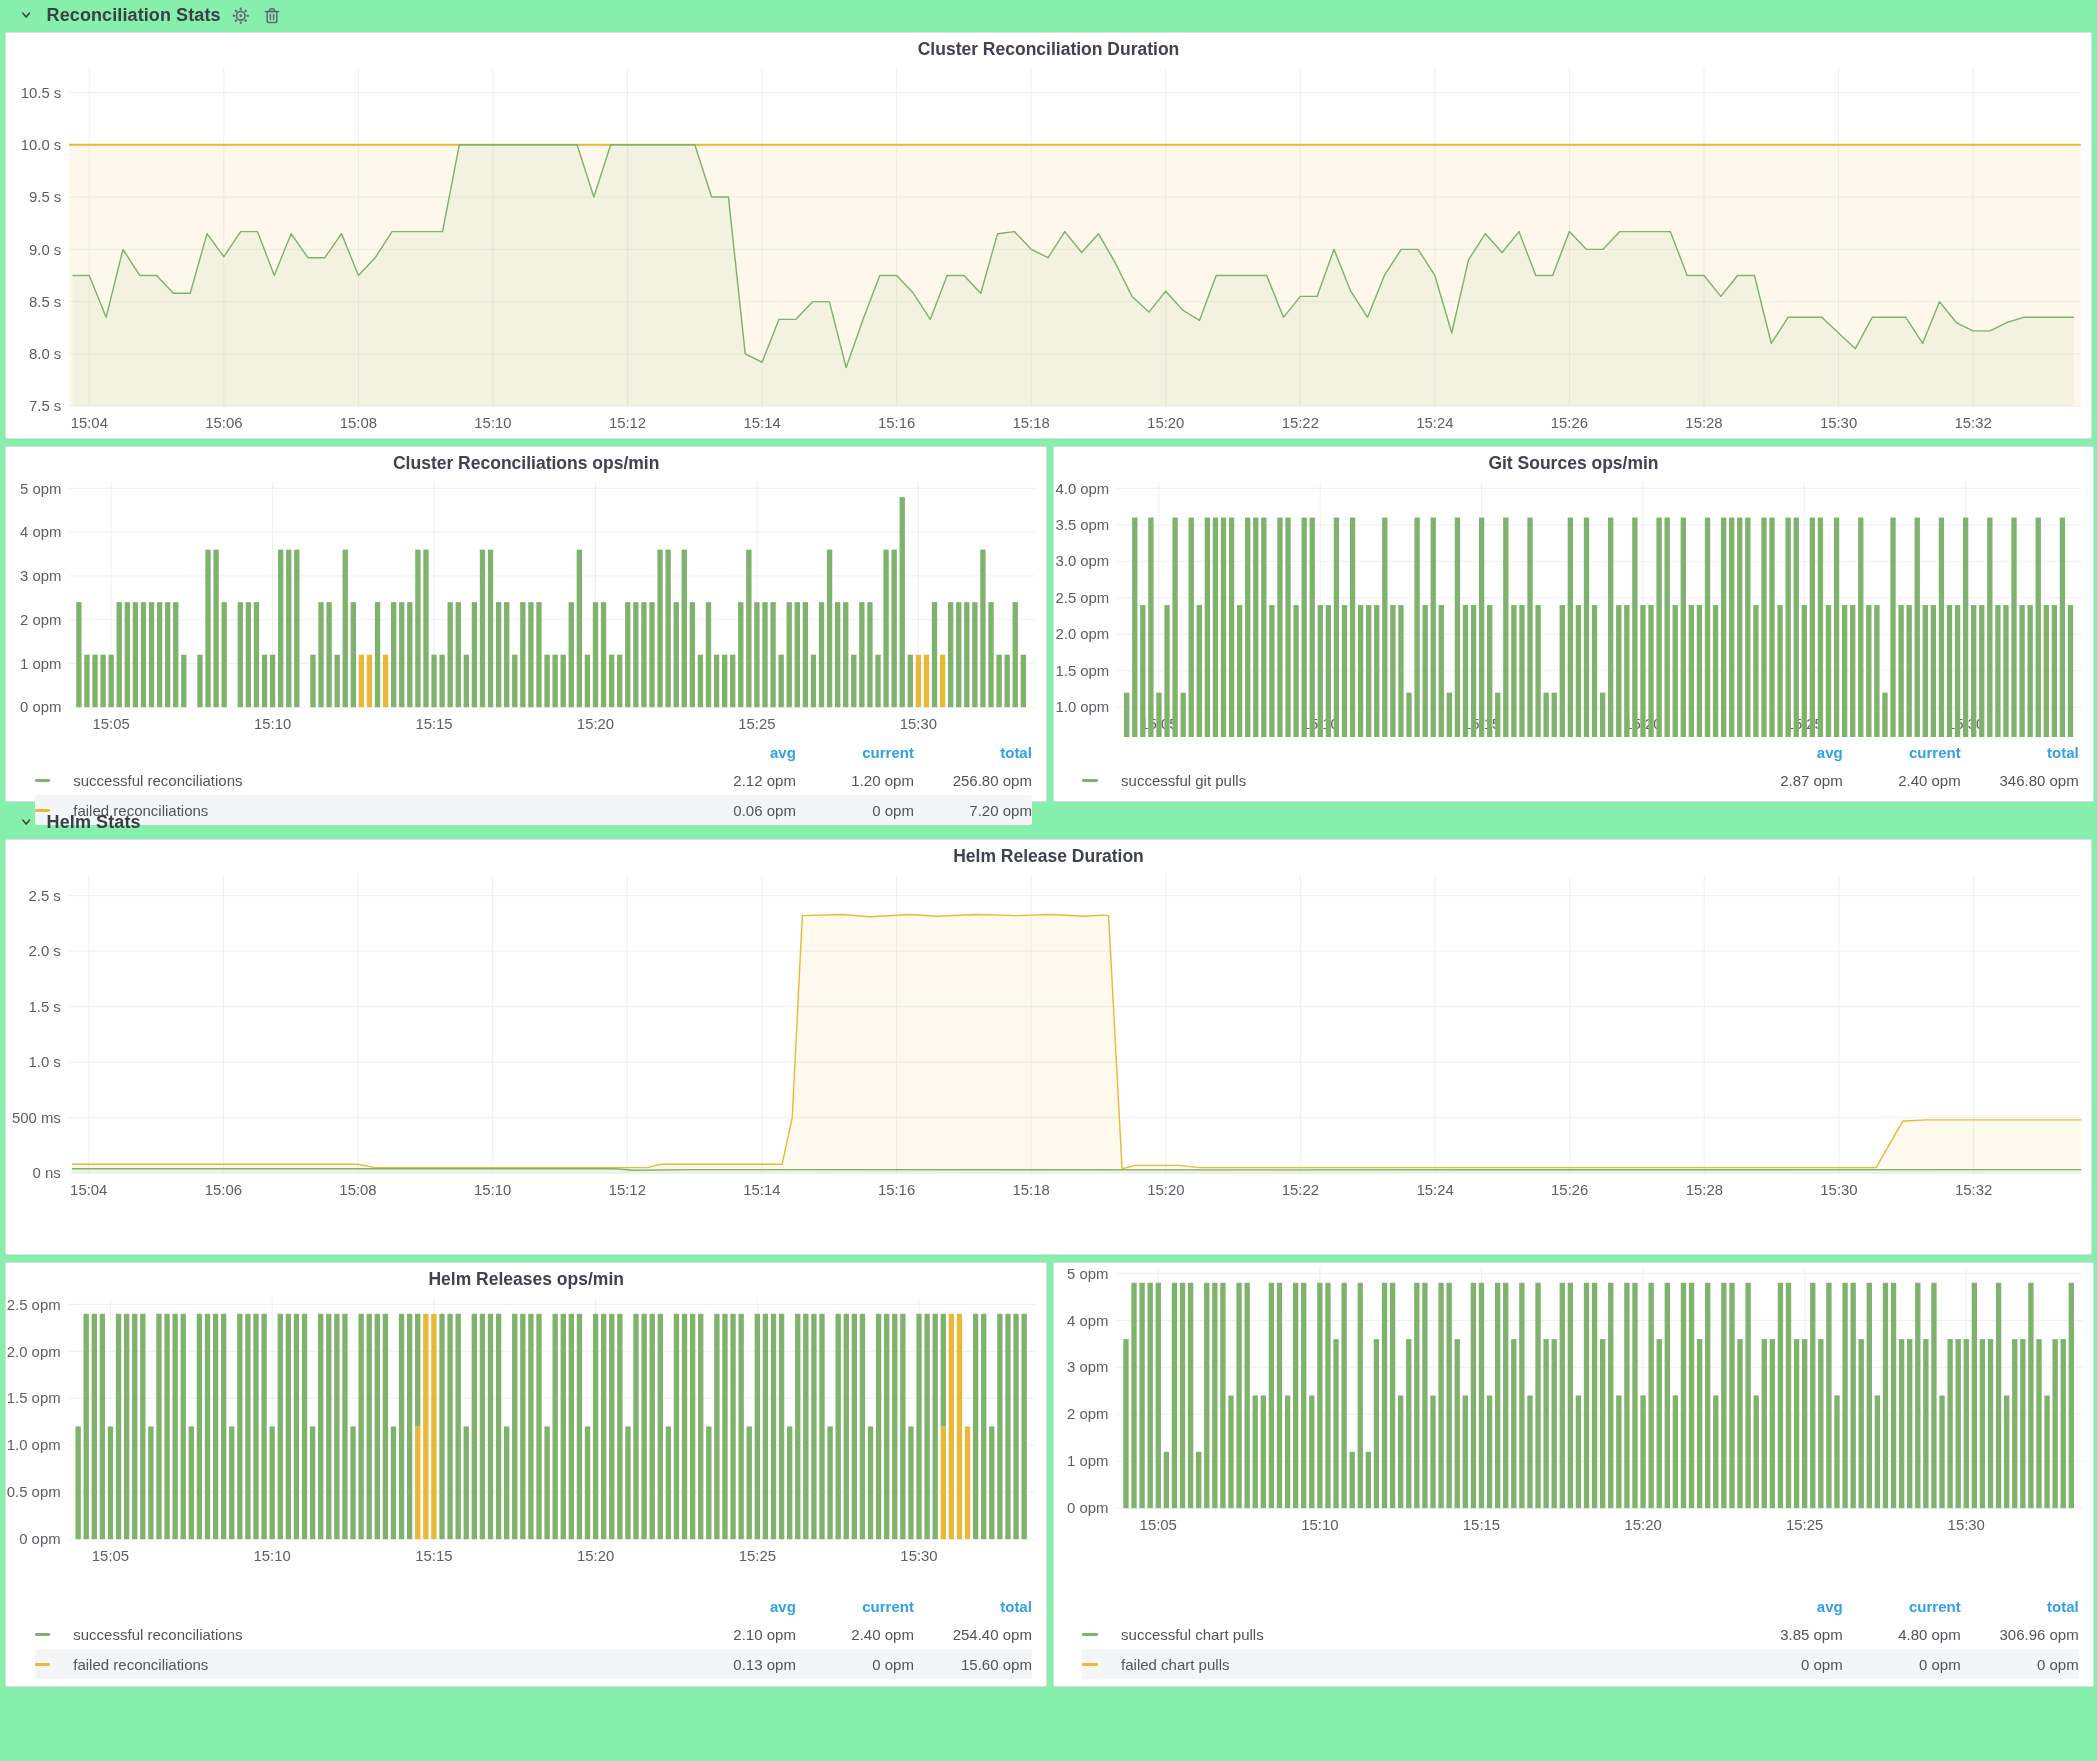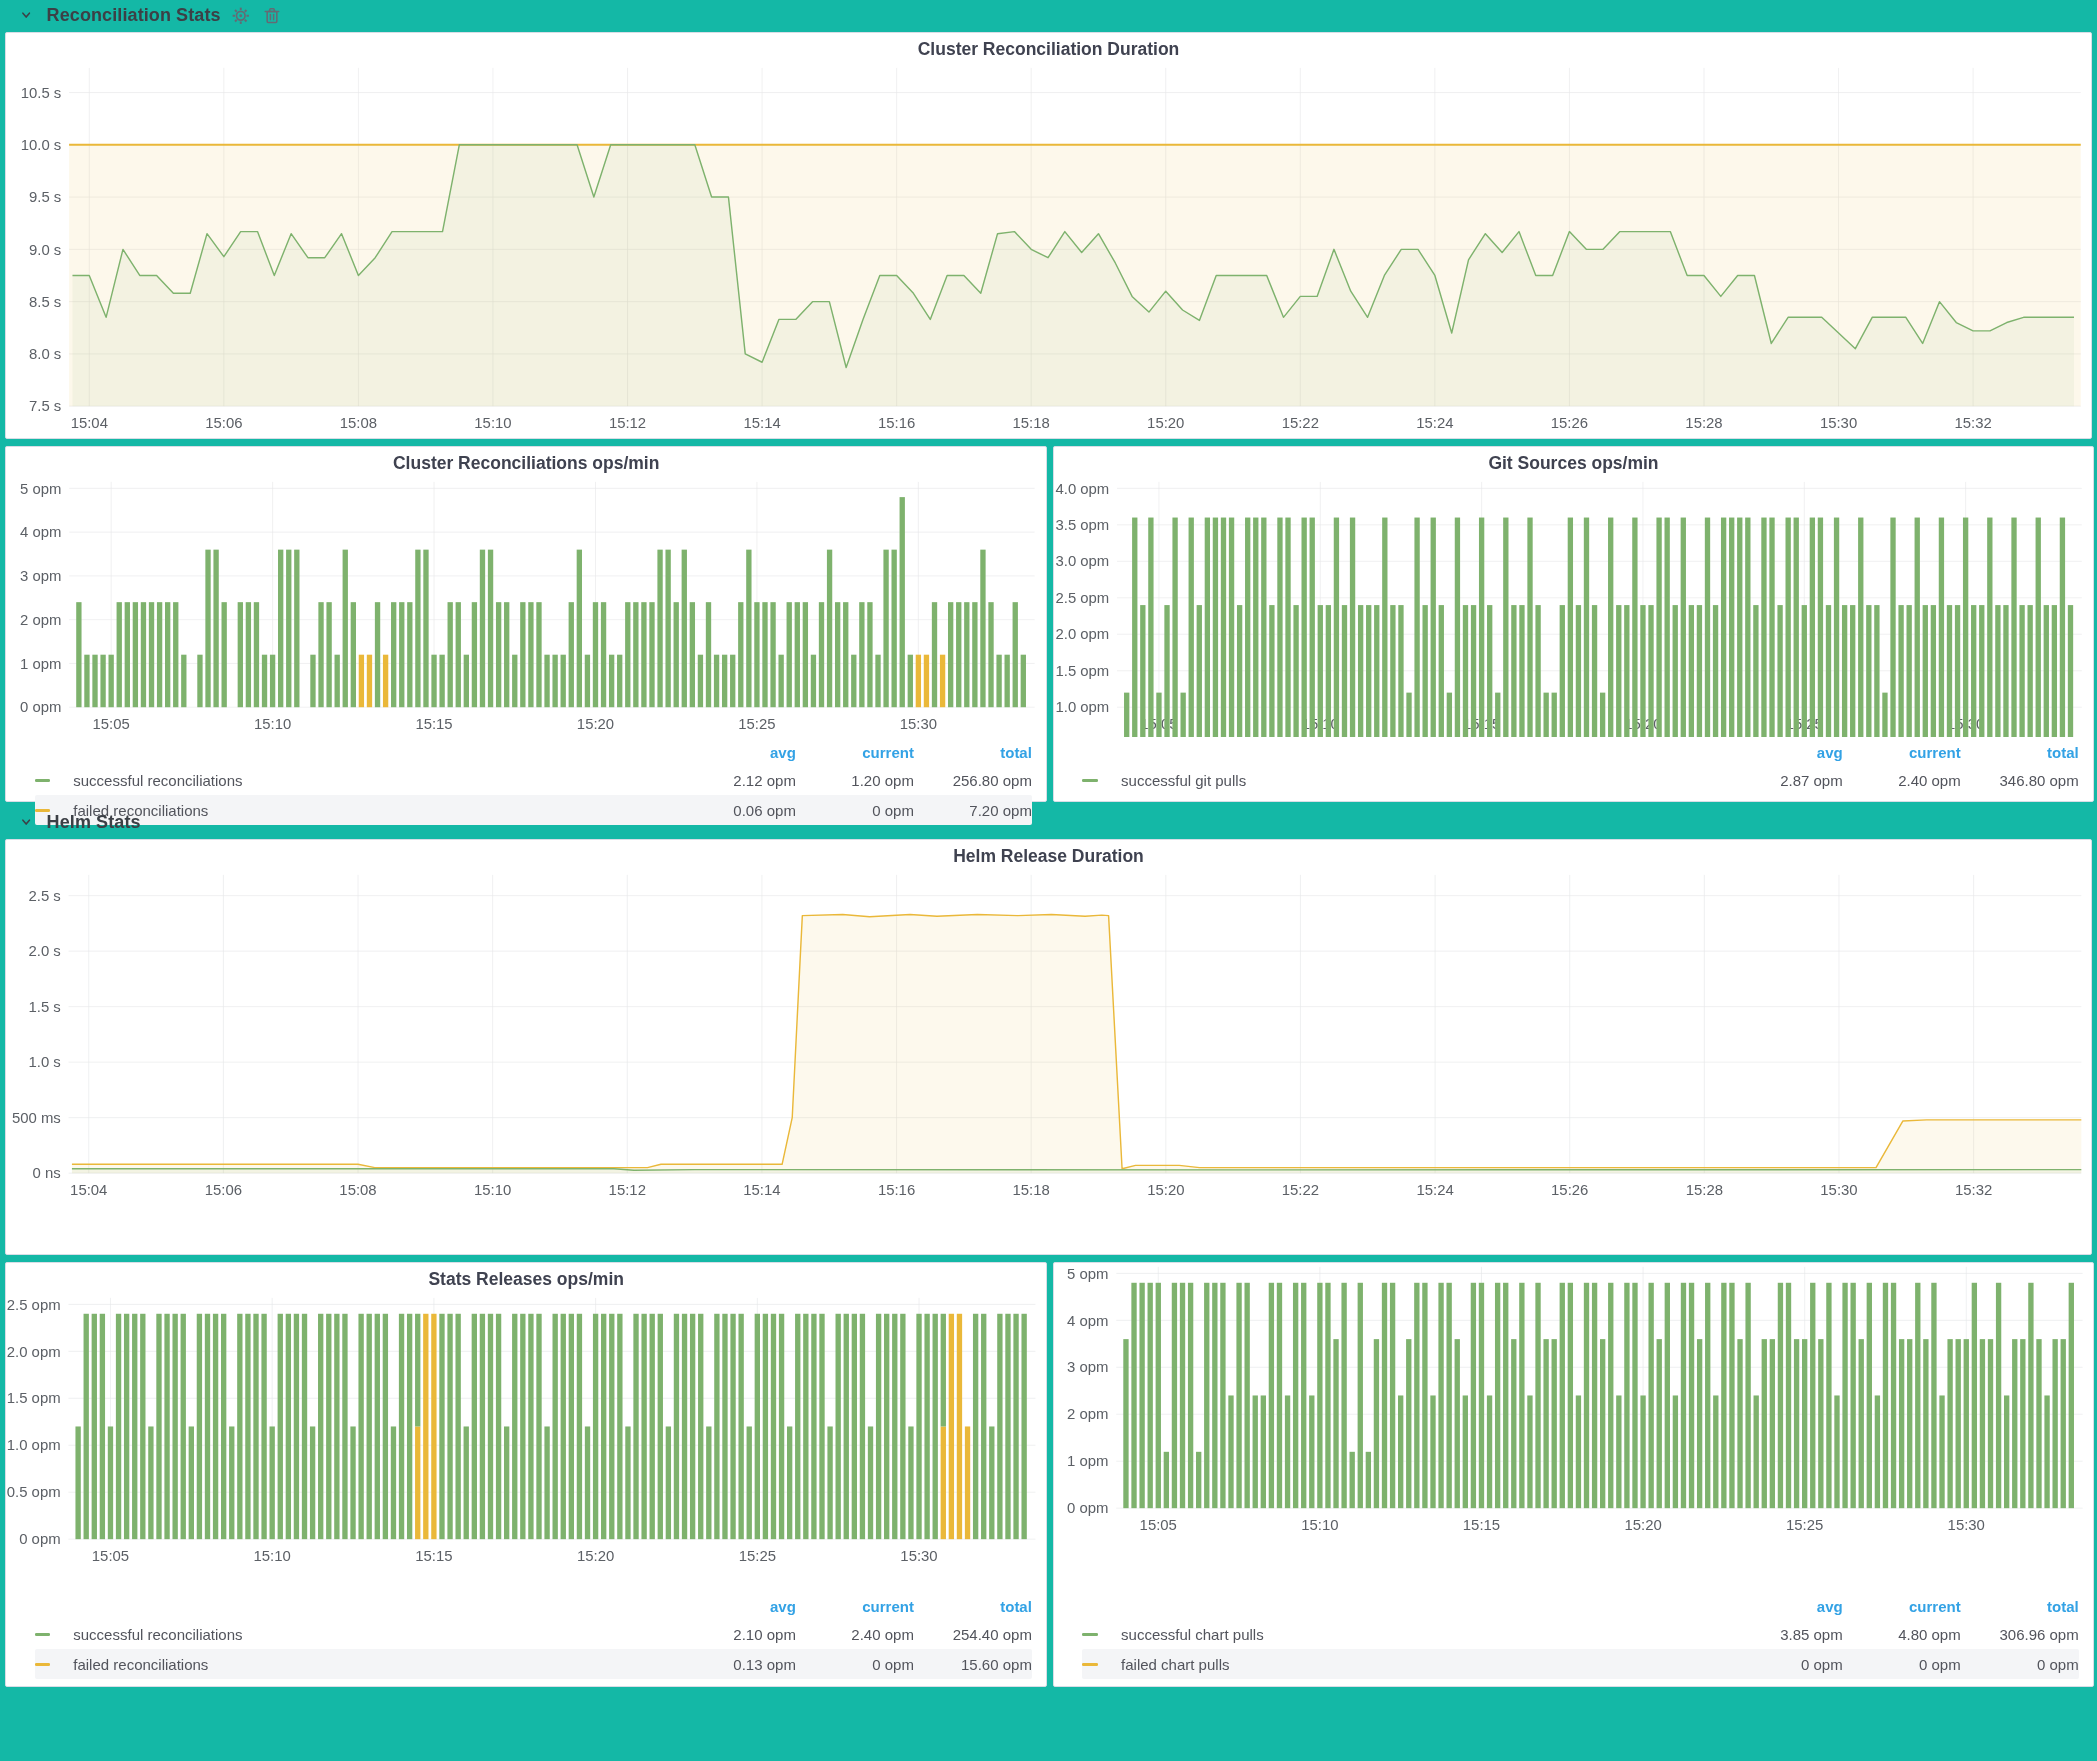--- a/index.html
+++ b/index.html
@@ -1,17 +1,17 @@
 <!DOCTYPE html>
 <html style="font-size:10.4px"><head>
 <meta charset="utf-8">
 <style>
   * { box-sizing: border-box; margin: 0; padding: 0; }
   html, body { background:#eef0f2; font-family:"Liberation Sans", sans-serif; }
-  #dash { width:2097px; min-height:1761px; background:#14b8a6; padding:1.3px 0 6.5px 0; }
+  #dash { width:2097px; min-height:1761px; background:#86efac; padding:1.3px 0 6.5px 0; }
   .section-h { height:28.5px; display:flex; align-items:center; padding-left:15.6px; gap:9px; }
   .section-title { font-size:18px; font-weight:700; color:#3c4046; letter-spacing:0.1px; }
   .sec-icon { display:inline-flex; align-items:center; justify-content:center; width:22px; height:22px; cursor:pointer; }
   .panel { background:#ffffff; border:0.6px solid #d8dde6; border-radius:1.9px; display:flex; flex-direction:column; }
   .full { margin:2.6px 5.2px 6.5px 5.2px; }
   .prow { display:flex; gap:5.8px; margin:0 5.2px 6.5px 5.2px; }
   .prow .panel { flex:1 1 0; }
   .ptitle { height:31px; line-height:32px; text-align:center; font-size:17.5px; font-weight:600; color:#3f4250; cursor:pointer; }
   .chartbox { position:relative; width:100%; }
   #p1 { height:407px; } #p1 .chartbox { height:372px; }
@@ -520,21 +520,21 @@
           <text x="84" y="46" text-anchor="end" font-size="23" fill="#5c6066">2.5 s</text>
           <polygon points="101.2,452.3 542.4,452.3 568.3,457.4 988.8,457.4 1009.6,452.3 1196.4,452.3 1212.0,380.4 1227.6,68.8 1289.8,67.1 1331.4,70.5 1393.7,67.1 1435.2,69.7 1497.5,67.1 1559.8,68.8 1611.7,67.1 1663.6,69.7 1689.5,68.0 1699.9,68.8 1720.7,459.2 1741.4,454.0 1808.9,454.0 1840.1,457.4 2867.8,457.4 2883.4,457.4 2924.9,385.5 2961.2,383.8 3200.0,383.8 3200.0,466 101.2,466" fill="#eab839" fill-opacity="0.09"></polygon>
           <polyline points="101.2,452.3 542.4,452.3 568.3,457.4 988.8,457.4 1009.6,452.3 1196.4,452.3 1212.0,380.4 1227.6,68.8 1289.8,67.1 1331.4,70.5 1393.7,67.1 1435.2,69.7 1497.5,67.1 1559.8,68.8 1611.7,67.1 1663.6,69.7 1689.5,68.0 1699.9,68.8 1720.7,459.2 1741.4,454.0 1808.9,454.0 1840.1,457.4 2867.8,457.4 2883.4,457.4 2924.9,385.5 2961.2,383.8 3200.0,383.8" fill="none" stroke="#eab839" stroke-width="2.2" stroke-linejoin="round"></polyline>
           <polygon points="101.2,459.2 936.9,459.2 968.0,461.5 1061.5,460.5 1892.0,460.9 3200.0,460.5 3200.0,466 101.2,466" fill="#7eb26d" fill-opacity="0.08"></polygon>
           <polyline points="101.2,459.2 936.9,459.2 968.0,461.5 1061.5,460.5 1892.0,460.9 3200.0,460.5" fill="none" stroke="#7eb26d" stroke-width="2.2" stroke-linejoin="round"></polyline>
         </svg></div>
   </div>
 
   <div class="prow row4">
     <div class="panel">
-      <div class="ptitle">Stats Releases ops/min</div>
+      <div class="ptitle">Helm Releases ops/min</div>
       <div class="chartbox"><svg width="1040" height="275" viewBox="0 0 1603 424">
             <line x1="160.82608695652172" x2="160.82608695652172" y1="6" y2="378" stroke="#e7e8ea" stroke-width="1"></line>
             <text x="160.82608695652172" y="412" text-anchor="middle" font-size="23" fill="#5c6066">15:05</text>
             <line x1="410.15719063545146" x2="410.15719063545146" y1="6" y2="378" stroke="#e7e8ea" stroke-width="1"></line>
             <text x="410.15719063545146" y="412" text-anchor="middle" font-size="23" fill="#5c6066">15:10</text>
             <line x1="659.4882943143813" x2="659.4882943143813" y1="6" y2="378" stroke="#e7e8ea" stroke-width="1"></line>
             <text x="659.4882943143813" y="412" text-anchor="middle" font-size="23" fill="#5c6066">15:15</text>
             <line x1="908.819397993311" x2="908.819397993311" y1="6" y2="378" stroke="#e7e8ea" stroke-width="1"></line>
             <text x="908.819397993311" y="412" text-anchor="middle" font-size="23" fill="#5c6066">15:20</text>
             <line x1="1158.1505016722408" x2="1158.1505016722408" y1="6" y2="378" stroke="#e7e8ea" stroke-width="1"></line>

